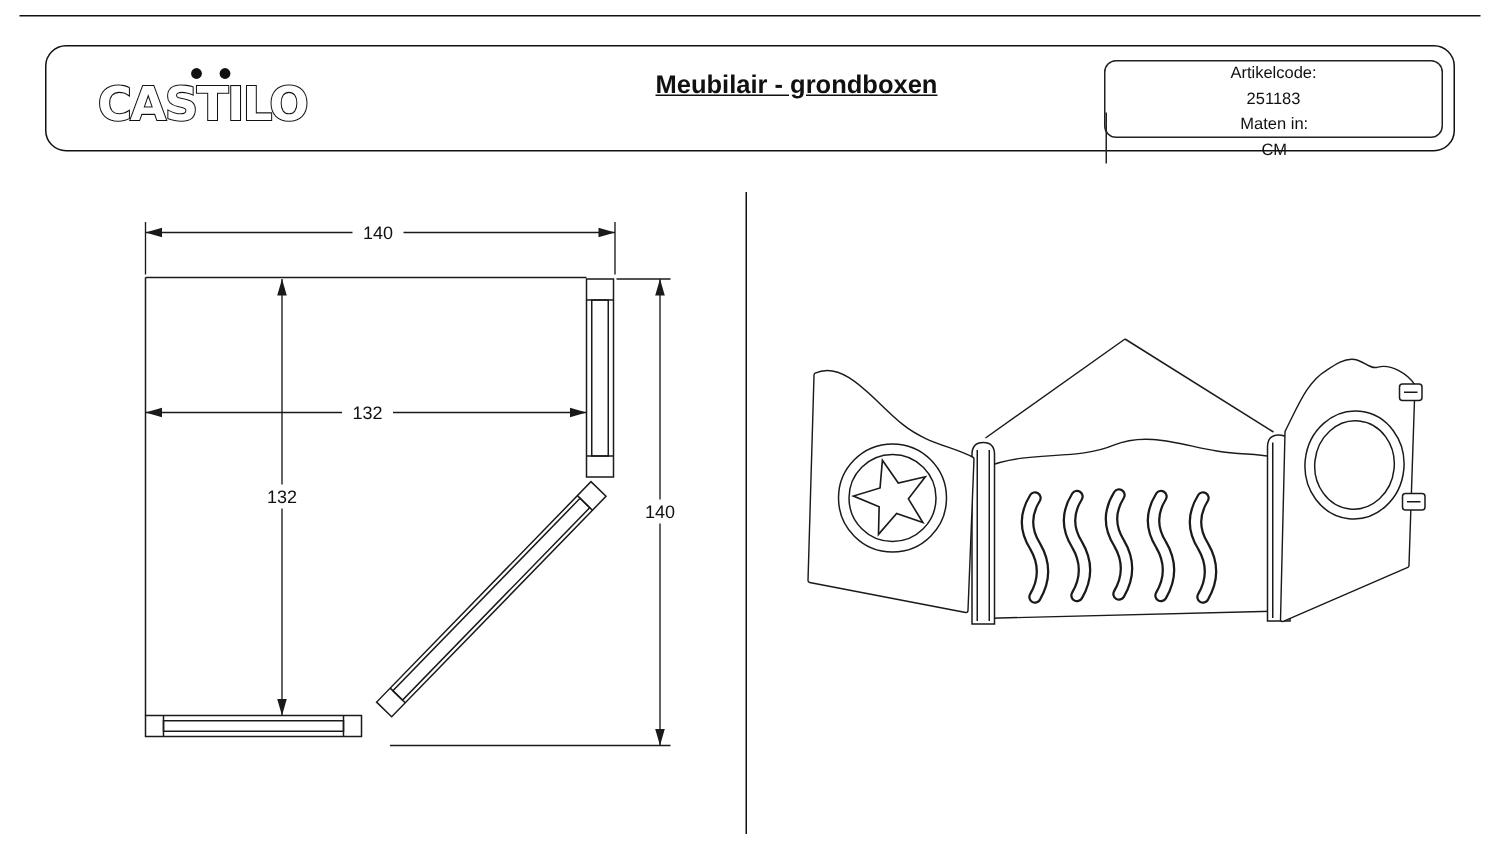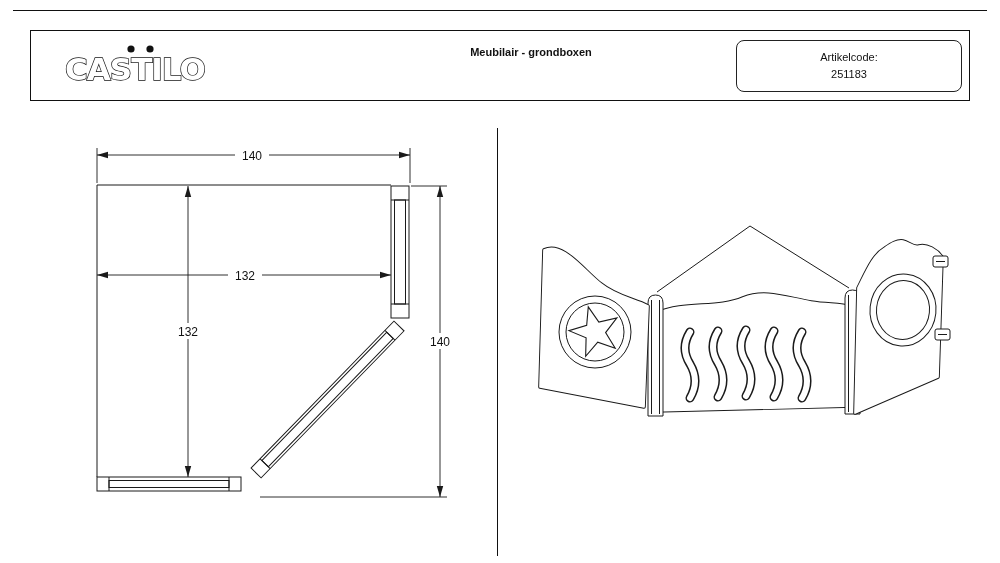--- a/index.html
+++ b/index.html
@@ -3,25 +3,25 @@
 <meta charset="utf-8">
 <style>
   html,body{margin:0;padding:0;background:#fff;}
   body{
     width:1000px;height:563px;position:relative;overflow:hidden;
     font-family:"Liberation Sans","DejaVu Sans",sans-serif;color:#111;
   }
   .top-line{position:absolute;left:13px;top:10px;width:974px;border-top:1.6px solid #111;}
   .header-box{
     position:absolute;left:30px;top:30px;width:938px;height:69px;
-    border:1.6px solid #111;border-radius:0;background:#fff;
+    border:1.6px solid #111;border-radius:14px;background:#fff;
   }
   .logo-wrap{position:absolute;left:16px;top:9px;width:180px;height:52px;}
   .title-wrap{position:absolute;left:300px;top:14px;width:400px;text-align:center;}
-  .title-line{font-size:11px;font-weight:bold;line-height:1.45;}
+  .title-line{font-size:17px;font-weight:bold;line-height:1.45;text-decoration:underline;}
   .info-box{
     position:absolute;left:705px;top:9px;width:224px;height:50px;
     border:1.2px solid #222;border-radius:8px;display:flex;background:#fff;flex-direction:column;
   }
   .info-cell{flex:1;display:flex;flex-direction:column;justify-content:center;align-items:center;font-size:11px;line-height:1.55;}
   .info-cell.right{border-left:1.2px solid #222;}
   .view-divider{position:absolute;left:497px;top:128px;width:1.4px;height:428px;background:#111;}
   .plan-svg{position:absolute;left:55px;top:125px;}
   .iso-svg{position:absolute;left:505px;top:210px;}
 
@@ -50,20 +50,24 @@
   </div>
 
   <div class="title-wrap">
     <div class="title-line">Meubilair - grondboxen</div>
   </div>
 
   <div class="info-box">
     <div class="info-cell">
       <div>Artikelcode:</div>
       <div>251183</div>
+    </div>
+    <div class="info-cell right">
+      <div>Maten in:</div>
+      <div>CM</div>
     </div>
   </div>
 
 </div>
 
 <div class="view-divider"></div>
 
 <svg class="plan-svg" width="420" height="395" viewBox="0 0 420 395">
 
   <g class="tline">

